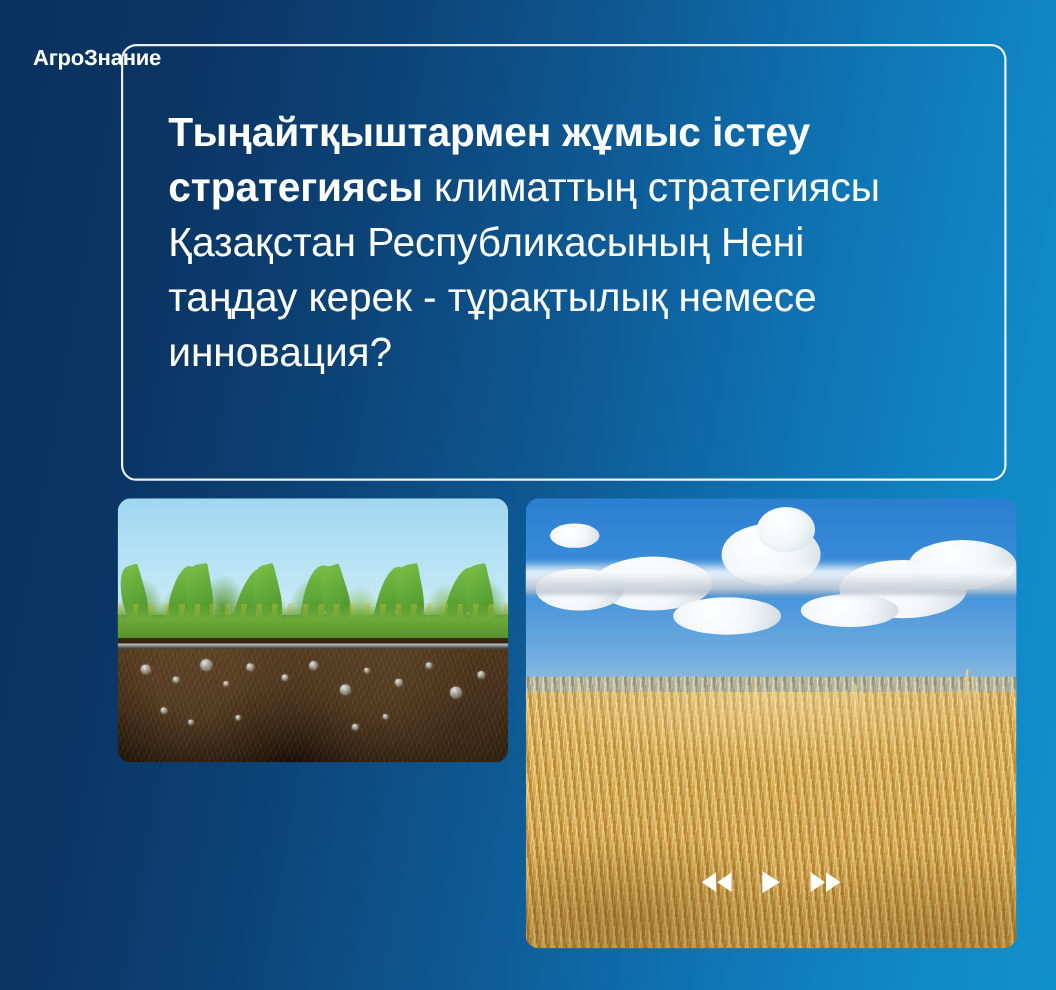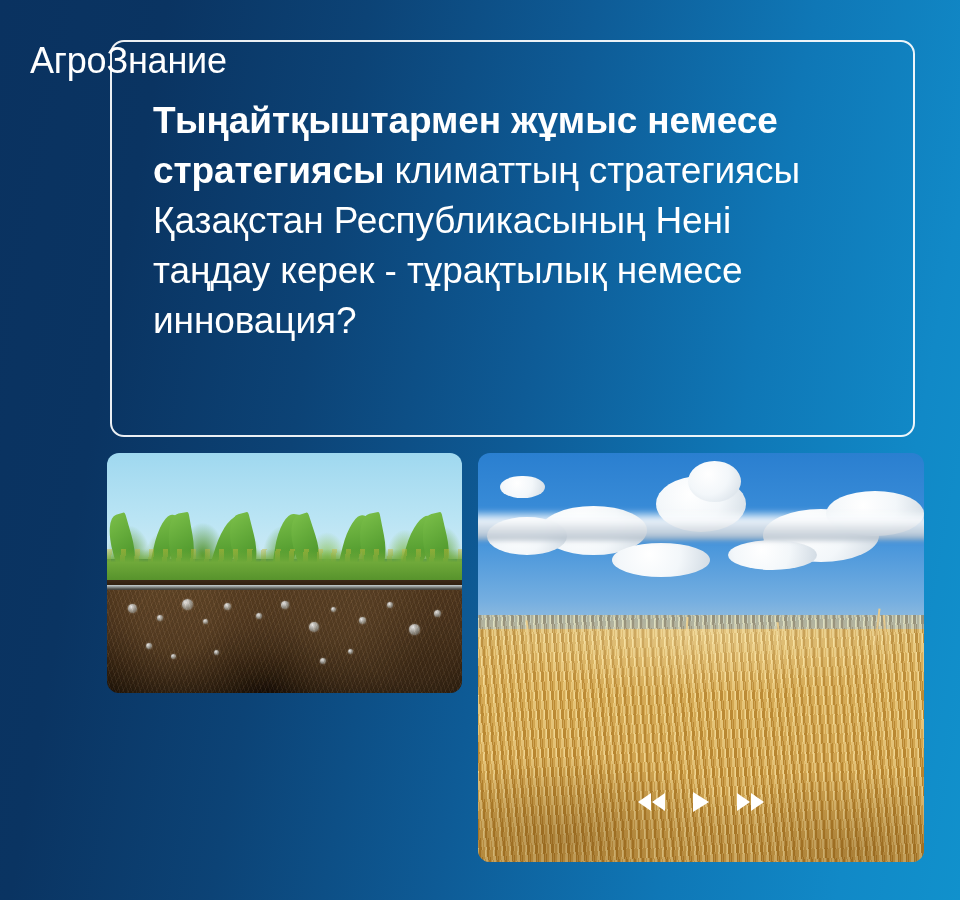--- a/index.html
+++ b/index.html
@@ -37,27 +37,27 @@
         #0f77b6 73%,
         #1189c7 89%,
         #1191cc 100%);
   }
 
   
   .logo {
     position: absolute;
     left: 30px;
     top: 43px;
-    font-size: 36px;
+    font-size: 20px;
     line-height: 1;
     letter-spacing: -0.2px;
     color: #ffffff;
     white-space: nowrap;
     z-index: 5;
-    font-weight: 400;
+    font-weight: 700;
   }
 
   
   .headline-card {
     position: absolute;
     left: 110px;
     top: 40px;
     width: 805px;
     height: 397px;
     border: 2px solid rgba(255,255,255,0.92);
@@ -286,21 +286,21 @@
 </style>
 </head>
 <body>
 
 <div id="stage">
 
   <div class="headline-card"></div>
 
   <div class="logo"><span>АгроЗнание</span></div>
 
-  <div class="headline-text"><span class="hl-strong">Тыңайтқыштармен жұмыс немесе стратегиясы</span><span> климаттың стратегиясы Қазақстан Республикасының Нені таңдау керек - тұрақтылық немесе инновация?</span></div>
+  <div class="headline-text"><span class="hl-strong">Тыңайтқыштармен жұмыс істеу стратегиясы</span><span> климаттың стратегиясы Қазақстан Республикасының Нені таңдау керек - тұрақтылық немесе инновация?</span></div>
 
   <div class="tile tile-left">
     <div class="soil-sky"></div>
 
     <div class="soil-canopy">
       <div class="leaf" style="left:3%;  transform: rotate(-16deg) scaleX(0.9);"></div>
       <div class="leaf" style="left:11%; transform: rotate(12deg)  scaleX(0.8);"></div>
       <div class="leaf" style="left:19%; transform: rotate(-10deg);"></div>
       <div class="leaf" style="left:28%; transform: rotate(18deg)  scaleX(0.85);"></div>
       <div class="leaf" style="left:37%; transform: rotate(-14deg);"></div>

